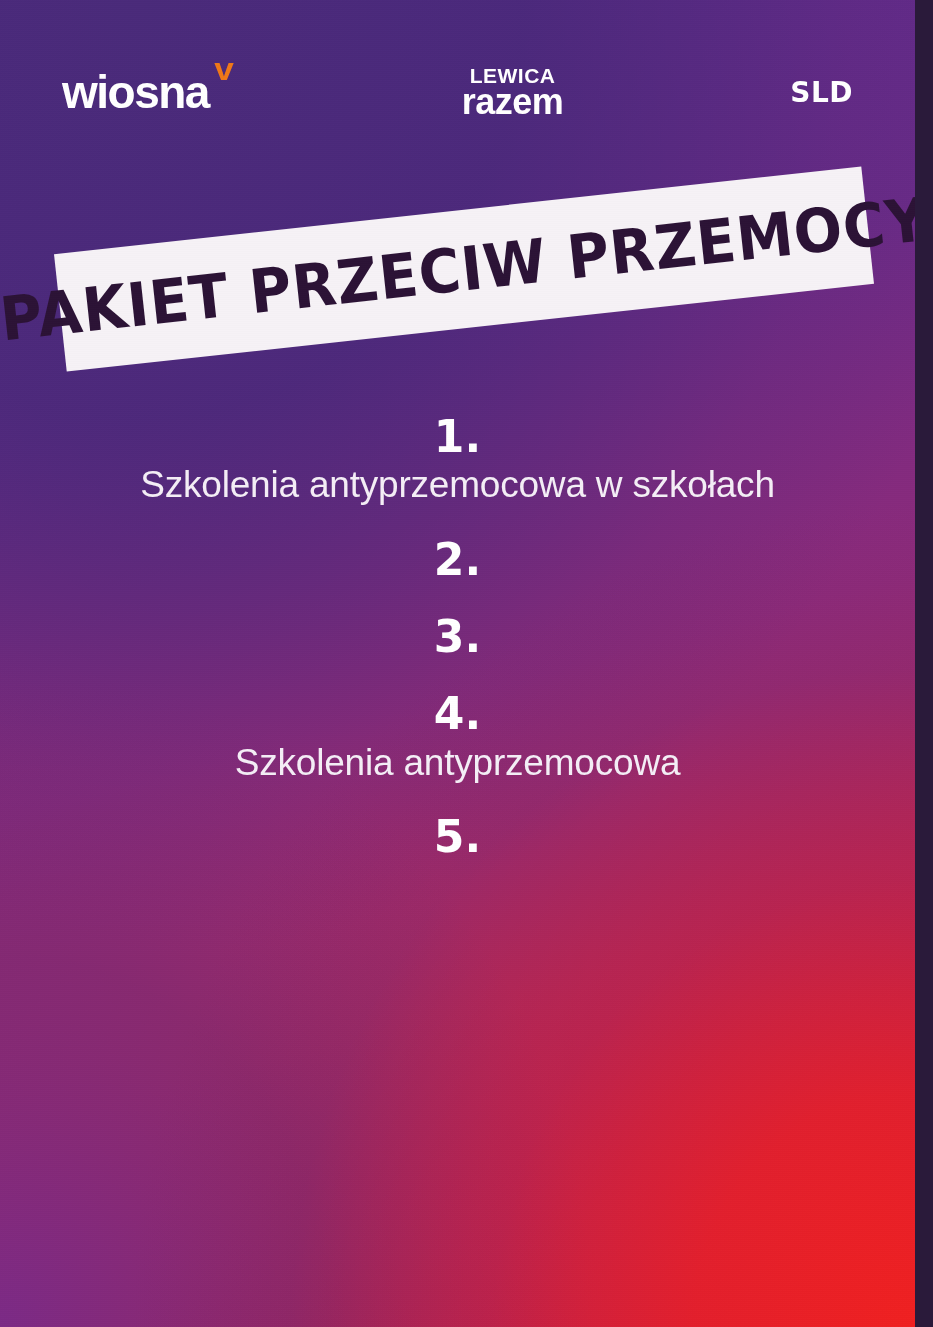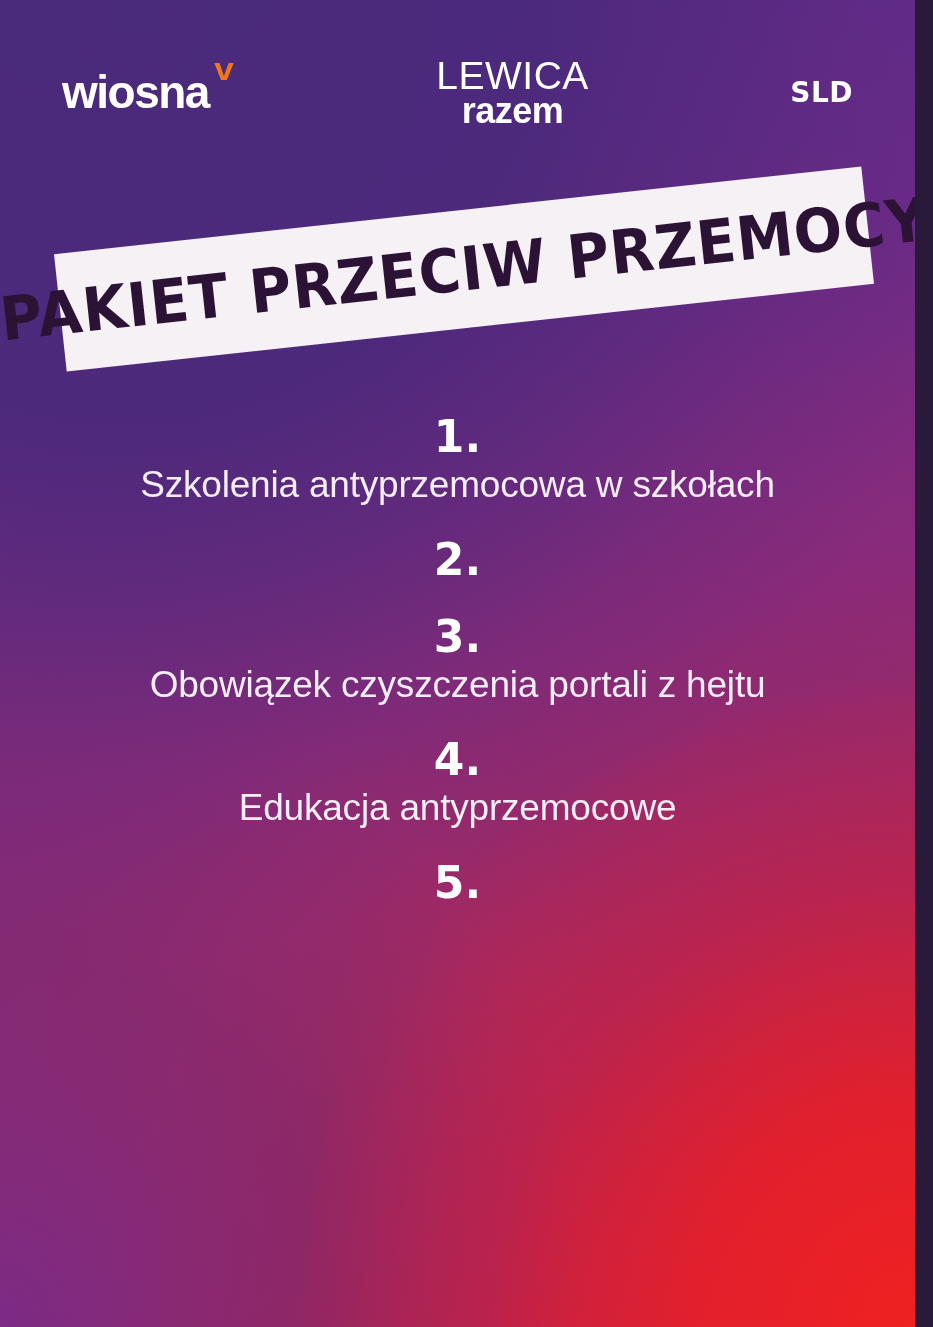--- a/index.html
+++ b/index.html
@@ -60,22 +60,22 @@
     transform: scaleX(1.1);
   }
   .logo-lewica {
     color: #ffffff;
     text-align: center;
     line-height: 1.0;
     margin-left: 20px;
   }
   .logo-lewica .l1 {
     display: block;
-    font-size: 39px;
-    font-weight: 400;
+    font-size: 21px;
+    font-weight: 700;
     letter-spacing: 0.5px;
   }
   .logo-lewica .l2 {
     display: block;
     font-size: 36px;
     font-weight: bold;
     letter-spacing: -0.5px;
     margin-top: -2px;
   }
   .logo-sld {
@@ -183,26 +183,25 @@
       <div class="point-num">1.</div>
       <div class="point-text">Szkolenia antyprzemocowa w szkołach</div>
     </div>
 
     <div class="point">
       <div class="point-num">2.</div>
     </div>
 
     <div class="point">
       <div class="point-num">3.</div>
-      <div class="point-text">Obowiązek czyszczenia portali z hejtu</div>
     </div>
 
     <div class="point">
       <div class="point-num">4.</div>
-      <div class="point-text">Edukacja antyprzemocowe</div>
+      <div class="point-text">Szkolenia antyprzemocowa</div>
     </div>
 
     <div class="point">
       <div class="point-num">5.</div>
     </div>
 
   </div>
 
   <div class="noise"></div>
 

